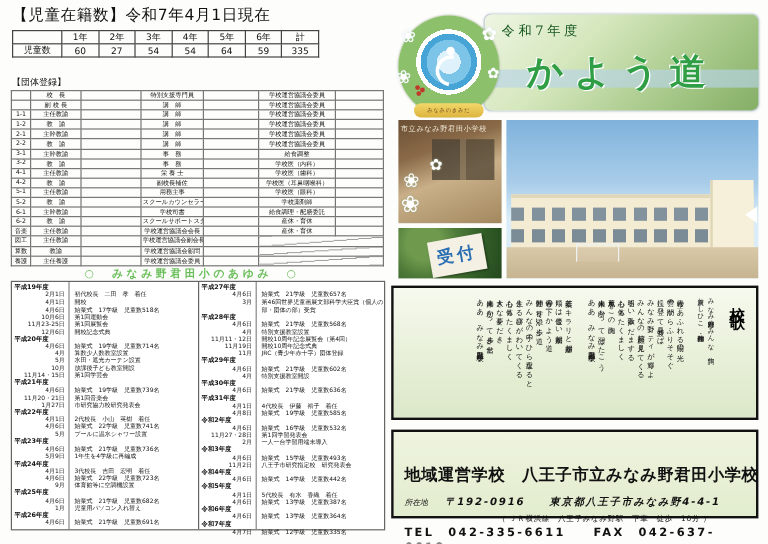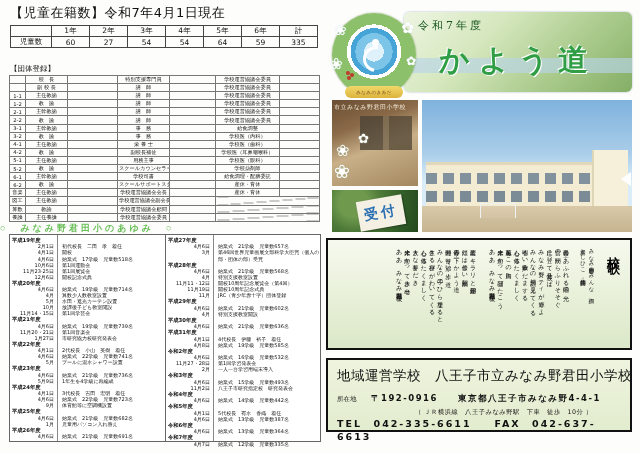--- a/index.html
+++ b/index.html
@@ -3,28 +3,28 @@
 <meta charset="utf-8">
 <style>
   html,body{margin:0;padding:0;}
   body{
     width:640px;height:453px;position:relative;overflow:hidden;
     background:#fdfdfb;font-family:"DejaVu Sans","Liberation Sans",sans-serif;color:#111;
   }
   
   .enroll-title{position:absolute;left:10px;top:4px;font-size:13px;letter-spacing:.5px;}
   table{border-collapse:collapse;table-layout:fixed;}
-  .enroll{position:absolute;left:10px;top:25px;width:308px;}
+  .enroll{position:absolute;left:10px;top:25px;width:256px;}
   .enroll th,.enroll td{border:1px solid #444;font-size:7.5px;text-align:center;padding:0;height:10px;font-weight:normal;}
   .enroll .rowlab{width:40px;}
   .staff-title{position:absolute;left:10px;top:64px;font-size:7.5px;}
   .staff{position:absolute;left:9px;top:75px;width:310px;}
   .staff td{border:0.5px solid #777;font-size:5.2px;height:7.1px;padding:0 1px;text-align:center;overflow:hidden;white-space:nowrap;}
   .staff td.diag{background:linear-gradient(to bottom right,transparent calc(50% - .4px),#999 calc(50% - .4px),#999 calc(50% + .4px),transparent calc(50% + .4px));}
-  .hist-title{position:absolute;left:0;top:222px;width:320px;text-align:left;font-size:9px;color:#6abf5a;font-weight:bold;letter-spacing:3px;font-family:Liberation Mono, monospace;}
+  .hist-title{position:absolute;left:0;top:222px;width:320px;text-align:center;font-size:9px;color:#6abf5a;font-weight:bold;letter-spacing:3px;}
   .hist-box{position:absolute;left:9px;top:234px;width:310px;height:206px;border:1px solid #666;background:#fff;display:flex;}
   .hist-half{width:50%;position:relative;padding-top:2px;box-sizing:border-box;}
   .hist-half + .hist-half{border-left:1px solid #666;}
   .hist-half .vline{position:absolute;top:0;bottom:0;left:47px;width:0;border-left:0.5px solid #888;}
   .hist-year{font-size:5.3px;font-weight:bold;line-height:6.4px;padding-left:2px;white-space:nowrap;}
   .hist-row{display:flex;line-height:6.05px;}
   .hist-date{width:44px;flex:0 0 44px;text-align:right;font-size:5px;padding-right:5px;white-space:nowrap;}
   .hist-event{font-size:5px;padding-left:3px;flex:1;}
   
   .head-panel{position:absolute;left:404px;top:12px;width:228px;height:80px;border-radius:6px;
@@ -69,22 +69,22 @@
     background:linear-gradient(180deg,#f6f9ee 0%,#e3edd2 70%,#dce8ca 100%);padding:5px 8px;}
   .song-flow{writing-mode:vertical-rl;height:100px;width:100%;}
   .song-head{font-size:13px;font-weight:bold;letter-spacing:7px;margin-left:9px;color:#000;}
   .song-credit{font-size:5.4px;color:#222;line-height:7.5px;margin-left:1px;}
   .song-credit.last{margin-left:9px;}
   .song-line{font-size:6px;line-height:8.2px;letter-spacing:.5px;}
   .song-line.gap-after{margin-left:11px;}
   
   .foot-box{position:absolute;left:326px;top:358px;width:306px;height:74px;box-sizing:border-box;border:2.5px solid #111;
     background:linear-gradient(180deg,#eef4de,#e2ecce);padding:7px 9px 0;}
-  .foot-name{font-size:13.5px;font-weight:normal;letter-spacing:.5px;white-space:nowrap;}
-  .foot-addr{margin-top:8px;font-size:6.5px;display:flex;align-items:baseline;}
+  .foot-name{font-size:13.5px;font-weight:bold;letter-spacing:.5px;white-space:nowrap;margin-top:20px;}
+  .foot-addr{margin-top:8px;font-size:6.5px;display:flex;align-items:baseline;font-style:italic;}
   .foot-addr .lab{width:34px;}
   .foot-addr .val{font-size:8.5px;font-weight:bold;letter-spacing:1.5px;}
   .foot-access{font-size:6.3px;padding-left:78px;margin-top:3px;letter-spacing:.5px;}
   .foot-tel{font-size:9.5px;font-weight:bold;letter-spacing:2px;margin-top:1px;}
 </style>
 </head>
 <body>
 
 <div class="enroll-title">【児童在籍数】令和7年4月1日現在</div>
 <table class="enroll">

